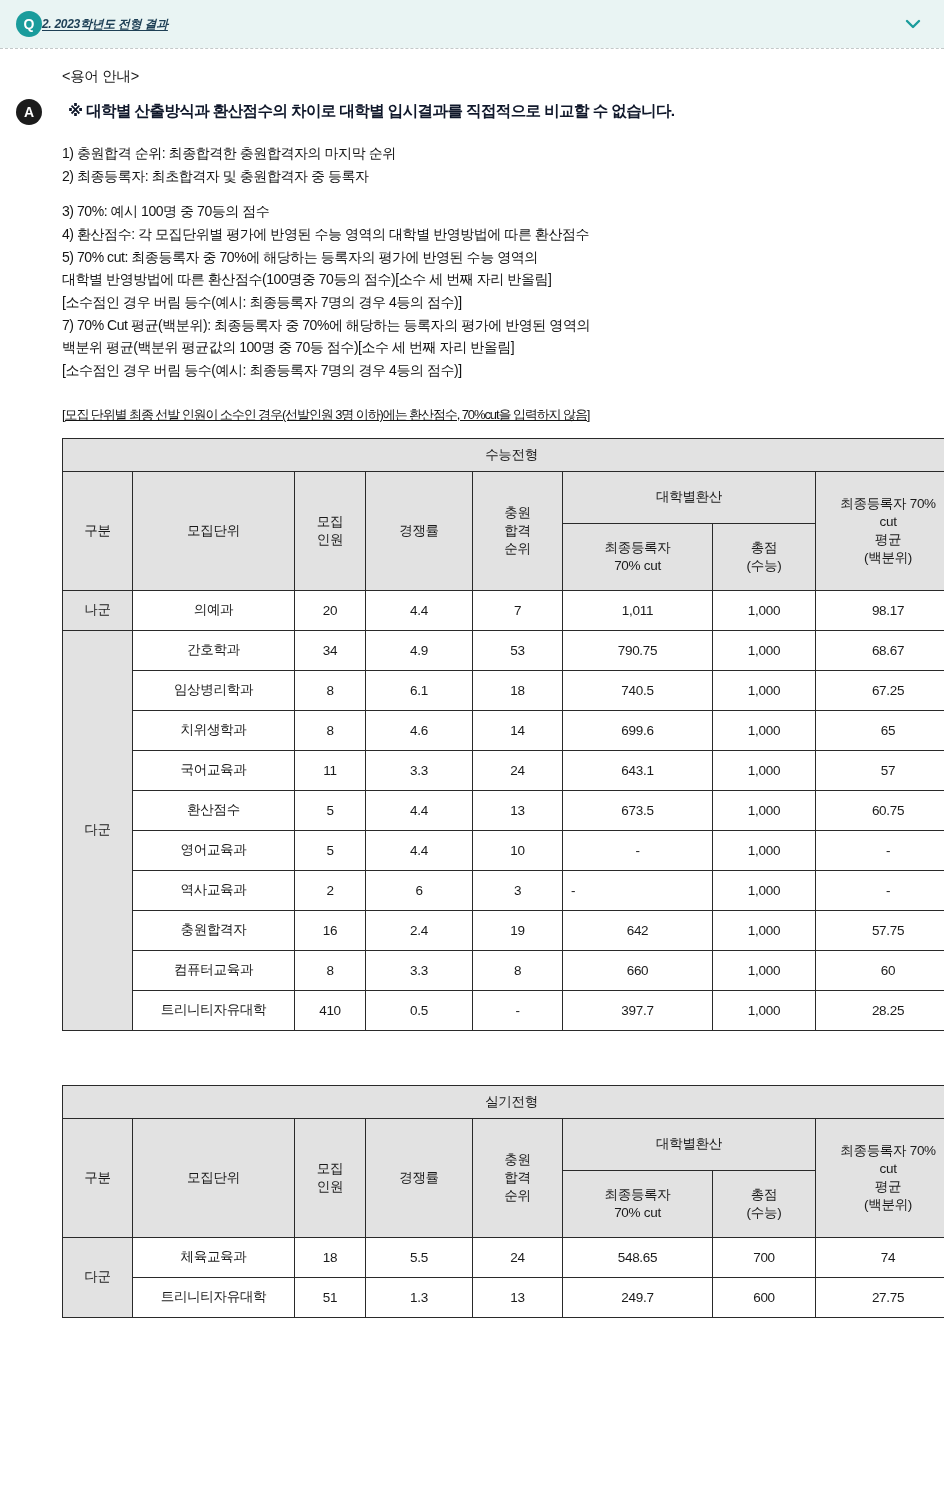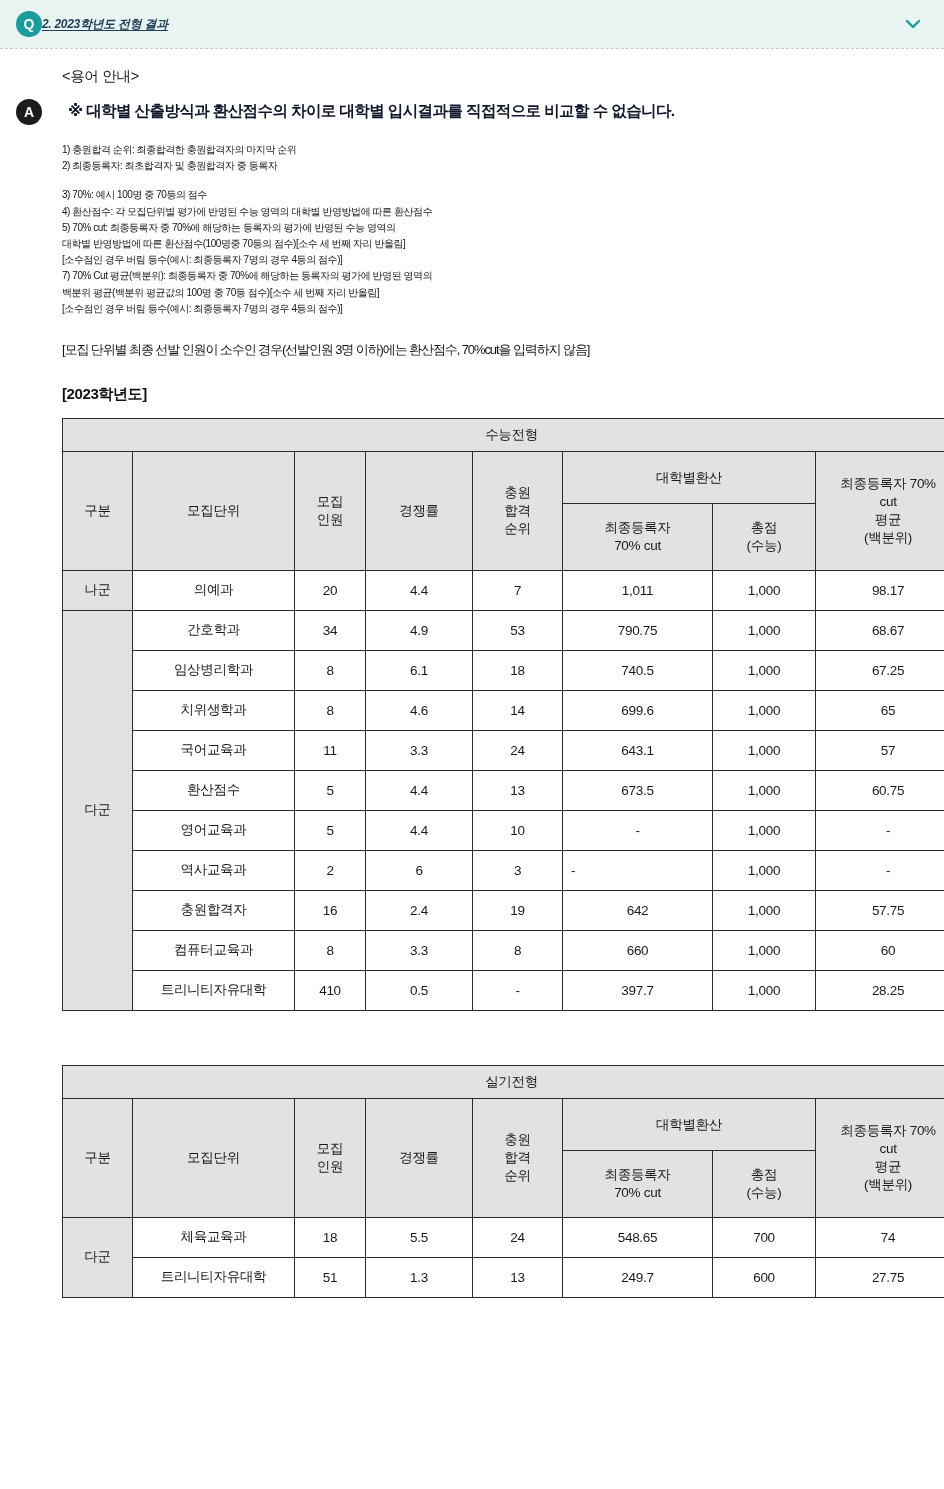--- a/index.html
+++ b/index.html
@@ -93,36 +93,37 @@
     color: #0f172a;
     letter-spacing: -0.6px;
     line-height: 1.3;
     padding-top: 2px;
     text-align: center;
   }
 
   .para-block {
     margin-left: 62px;
     margin-right: 20px;
-    font-size: 10px;
+    font-size: 14px;
     line-height: 1.62;
     letter-spacing: -0.45px;
     color: #141414;
   }
   .para-block.gap-top { margin-top: 17px; }
   .para-block.gap-top-sm { margin-top: 13px; }
   .para-line { white-space: nowrap; }
 
   .note-small {
     margin-left: 62px;
     margin-top: 24px;
     font-size: 13px;
     letter-spacing: -1.1px;
     color: #141414;
     white-space: nowrap;
+    text-decoration: underline;
   }
 
   .year-label {
     margin-left: 62px;
     margin-top: 26px;
     font-size: 15px;
     font-weight: bold;
     letter-spacing: -0.4px;
     color: #111111;
   }
@@ -218,21 +219,20 @@
     <div class="para-line">5) 70% cut: 최종등록자 중 70%에 해당하는 등록자의 평가에 반영된 수능 영역의</div>
     <div class="para-line">대학별 반영방법에 따른 환산점수(100명중 70등의 점수)[소수 세 번째 자리 반올림]</div>
     <div class="para-line">[소수점인 경우 버림 등수(예시: 최종등록자 7명의 경우 4등의 점수)]</div>
     <div class="para-line">7) 70% Cut 평균(백분위): 최종등록자 중 70%에 해당하는 등록자의 평가에 반영된 영역의</div>
     <div class="para-line">백분위 평균(백분위 평균값의 100명 중 70등 점수)[소수 세 번째 자리 반올림]</div>
     <div class="para-line">[소수점인 경우 버림 등수(예시: 최종등록자 7명의 경우 4등의 점수)]</div>
   </div>
 
   <div class="note-small">[모집 단위별 최종 선발 인원이 소수인 경우(선발인원 3명 이하)에는 환산점수, 70%cut을 입력하지 않음]</div>
 
-  <div class="year-label">[2023학년도]</div>
 
   <div class="table-wrap">
     <table class="result">
       <colgroup>
         <col class="c-gubun">
           <col class="c-unit">
           <col class="c-quota">
           <col class="c-ratio">
         <col class="c-rank">
           <col class="c-cut">

